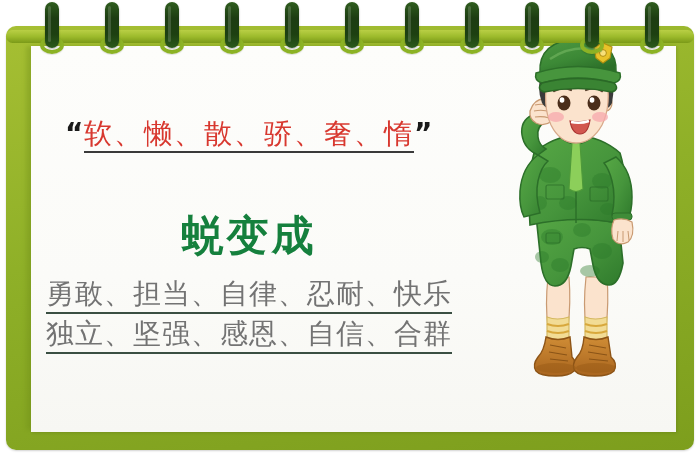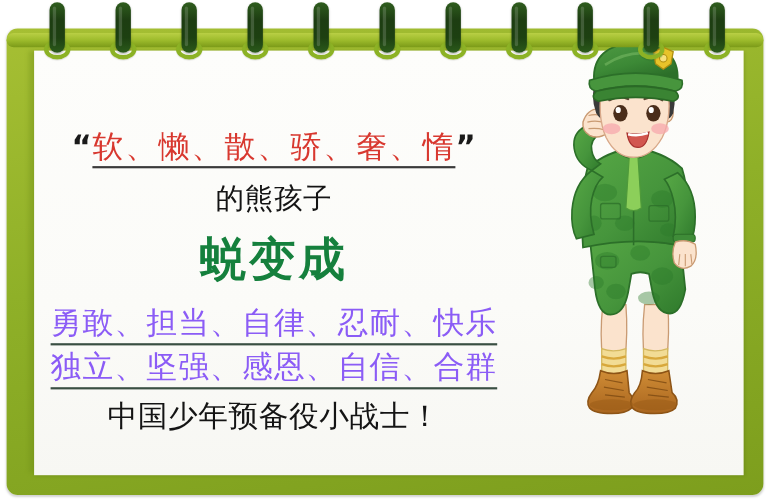--- a/index.html
+++ b/index.html
@@ -96,21 +96,21 @@
     color:#d8382f;
     border-bottom:2px solid #3a3a3a;
     padding-bottom:1px;
     letter-spacing:2px;
   }
   .l2 .qm { color:#1a1a1a; font-weight:700; }
   .l3 { top:143px; font-size:26px; color:#141414; }
   .l4 { top:188px; font-size:42px; color:#15803d; font-weight:700; letter-spacing:3px; }
   .l5, .l6 {
     font-size:28px;
-    color:#8b5cf6;
+    color:#737373;
     letter-spacing:1px;
   }
   .l5 { top:255px; }
   .l6 { top:295px; }
   .l5 span, .l6 span { border-bottom:2px solid #3a4f42; padding-bottom:2px; }
   .l7 { top:340px; font-size:27px; color:#141414; }
 
   
   #soldier {
     position:absolute;
@@ -174,29 +174,27 @@
       <div class="eyelet"></div>
       <div class="post"></div>
     </div>
   </div>
 
 <div id="content">
 
 
   <div class="line l2"><span class="qm">“</span><span class="red">软、懒、散、骄、奢、惰</span><span class="qm">”</span></div>
 
-  <div class="line l3">的熊孩子</div>
 
   <div class="line l4">蜕变成</div>
 
   <div class="line l5"><span>勇敢、担当、自律、忍耐、快乐</span></div>
 
   <div class="line l6"><span>独立、坚强、感恩、自信、合群</span></div>
 
-  <div class="line l7">中国少年预备役小战士！</div>
 </div>
 
 <div id="soldier">
 <svg viewBox="0 0 180 380" xmlns="http://www.w3.org/2000/svg">
   <defs>
     <linearGradient id="unif" x1="0" y1="0" x2="1" y2="1">
       <stop offset="0%" stop-color="#57a845"></stop>
       <stop offset="55%" stop-color="#46953c"></stop>
       <stop offset="100%" stop-color="#2f7a2c"></stop>
     </linearGradient>

